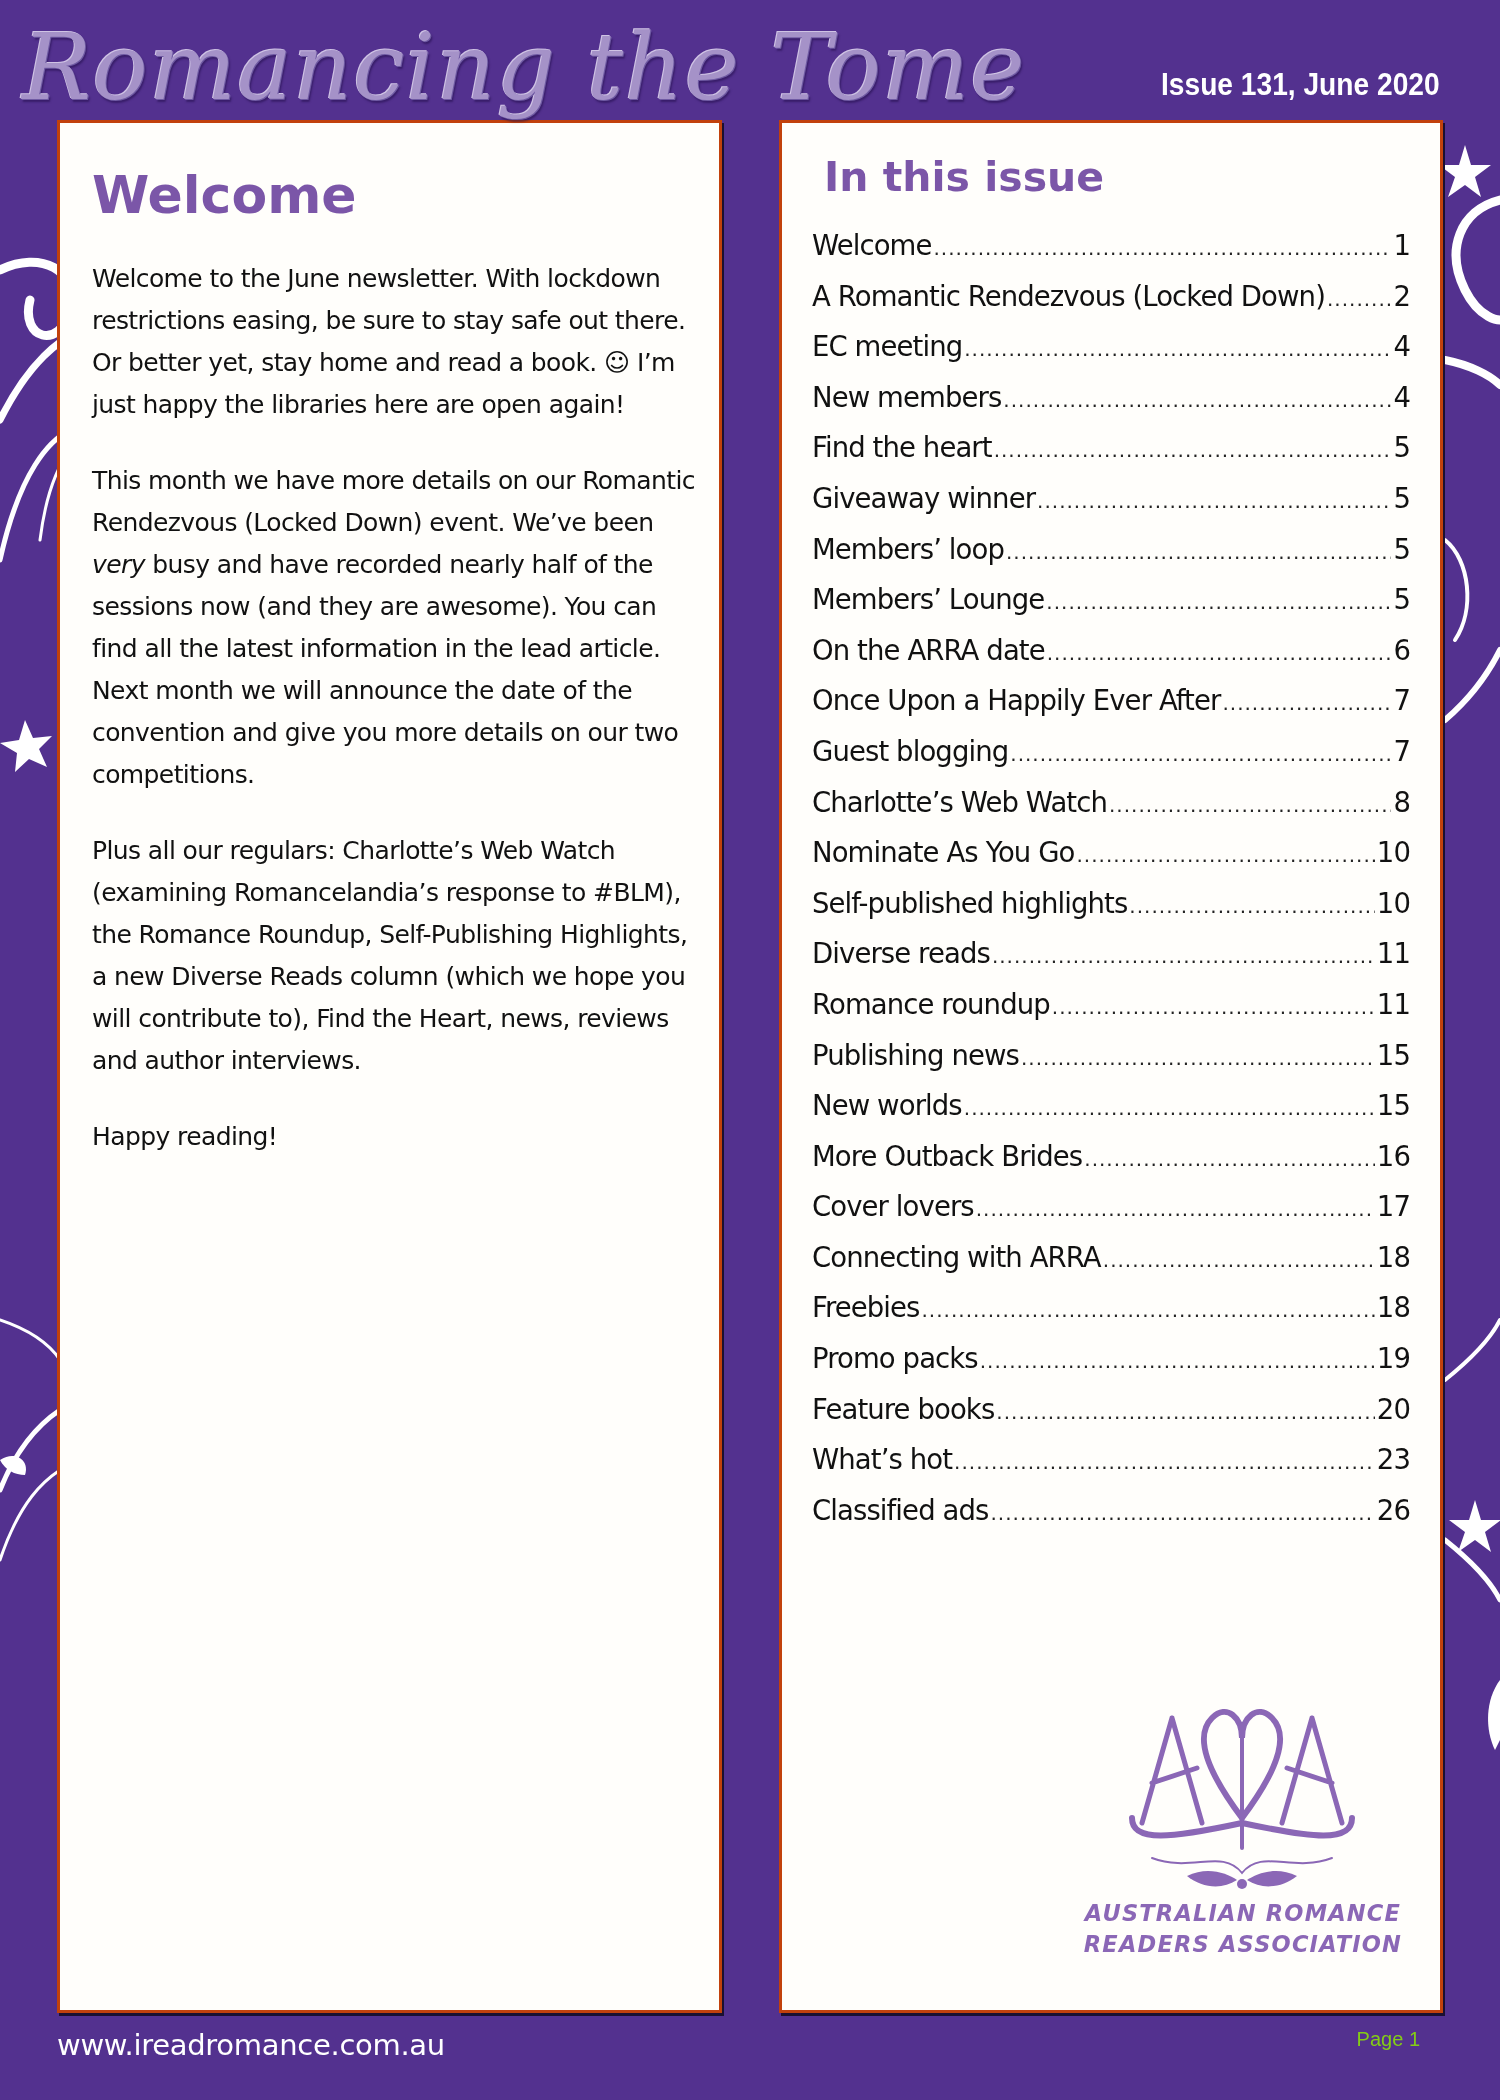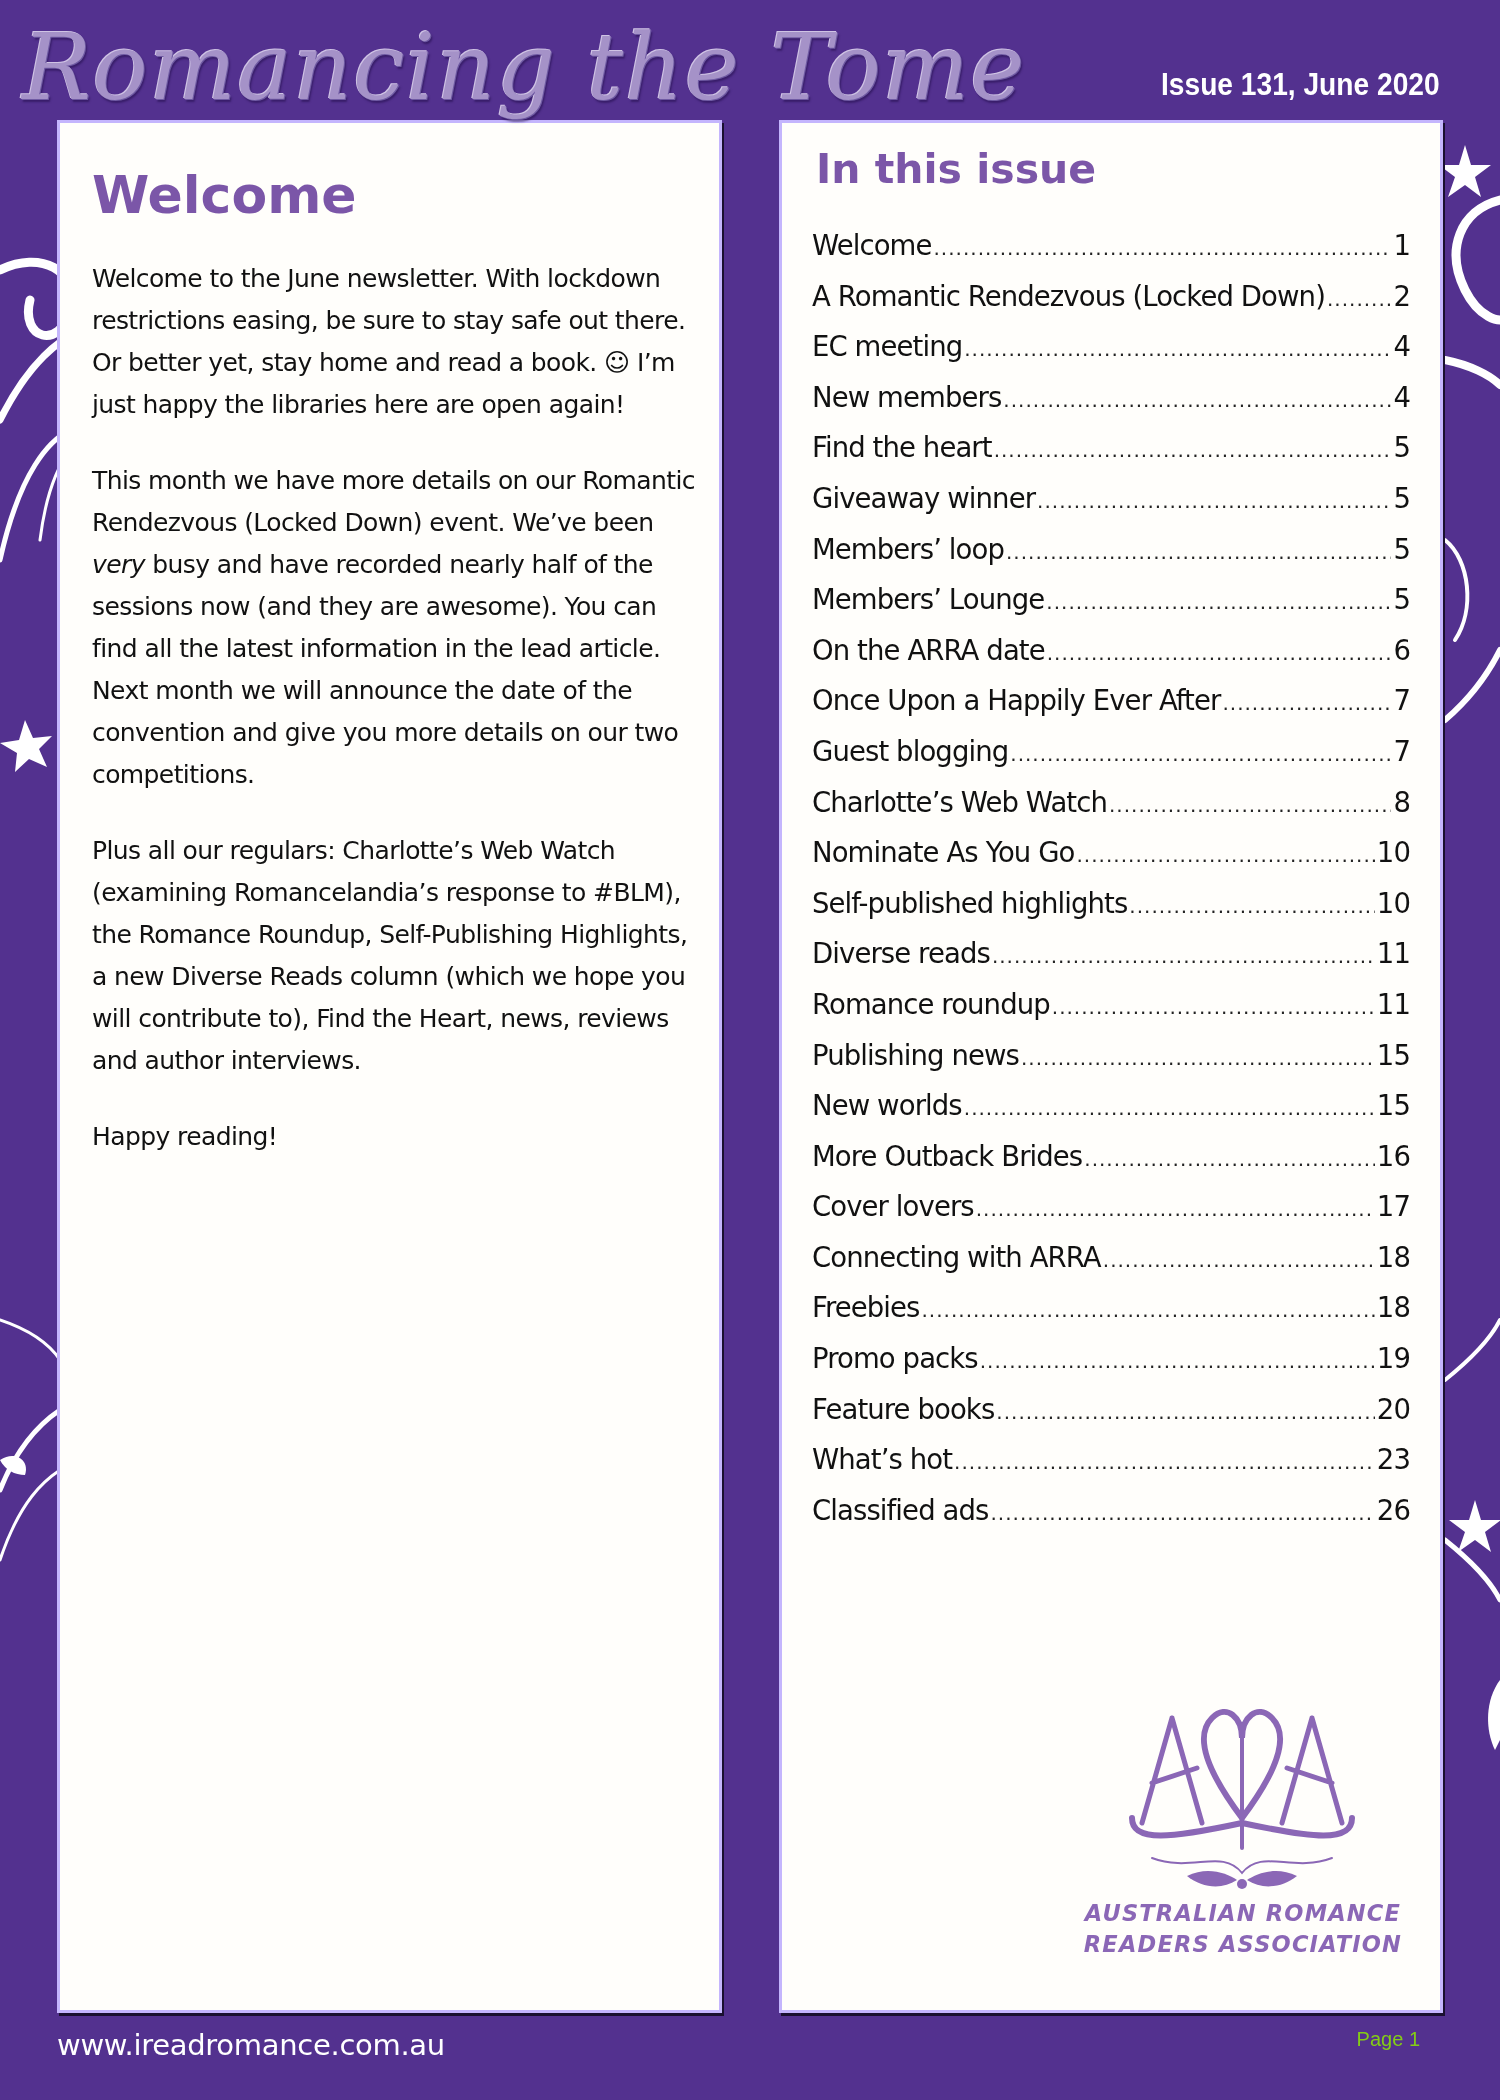--- a/index.html
+++ b/index.html
@@ -15,21 +15,21 @@
       color: #a592c8; letter-spacing: 1px;
       text-shadow: 1px 1px 0 #6f5aa3, -1px -1px 0 #cfc3e4, 2px 3px 2px rgba(30,10,70,0.5);
       font-style: italic; z-index: 3; white-space: nowrap;
     }
     .issue {
       position: absolute; right: 60px; top: 66px;
       font-family: "Liberation Sans", sans-serif; font-weight: bold; font-size: 32px;
       color: #ffffff; transform: scaleX(0.88); transform-origin: right center;
     }
     .panel {
-      position: absolute; background: #fffefb; border: 3px solid #c4b5fd;
+      position: absolute; background: #fffefb; border: 3px solid #c2410c;
       box-shadow: 2px 3px 0 #1a1030; box-sizing: border-box;
     }
     .panel-left { left: 57px; top: 120px; width: 665px; height: 1893px; z-index: 2; }
     .panel-right { left: 779px; top: 120px; width: 664px; height: 1893px; z-index: 2; }
     .welcome-title {
       position: absolute; left: 32px; top: 42px;
       font-family: "DejaVu Sans", sans-serif; font-weight: bold; font-size: 52px;
       color: #7b56a8; letter-spacing: 0px;
     }
     .welcome-body {
@@ -115,21 +115,21 @@
   <h1 class="welcome-title" style="margin:0">Welcome</h1>
   <div class="welcome-body">
     <p>Welcome to the June newsletter. With lockdown restrictions easing, be sure to stay safe out there. Or better yet, stay home and read a book. ☺ I’m just happy the libraries here are open again!</p>
     <p><span>This month we have more details on our Romantic Rendezvous (Locked Down) event. We’ve been </span><em>very</em><span> busy and have recorded nearly half of the sessions now (and they are awesome). You can find all the latest information in the lead article. Next month we will announce the date of the convention and give you more details on our two competitions.</span></p>
     <p>Plus all our regulars: Charlotte’s Web Watch (examining Romancelandia’s response to #BLM), the Romance Roundup, Self-Publishing Highlights, a new Diverse Reads column (which we hope you will contribute to), Find the Heart, news, reviews and author interviews.</p>
     <p>Happy reading!</p>
   </div>
 </section>
 
 <section class="panel panel-right">
-  <h2 class="toc-title" style="margin:4px">In this issue</h2>
+  <h2 class="toc-title" style="margin:12px">In this issue</h2>
   <ul class="toc" id="toc-list">
       <li>
         <span class="lbl">Welcome</span>
         <span class="dots"></span>
         <span class="pg">1</span>
       </li>
       <li>
         <span class="lbl">A Romantic Rendezvous (Locked Down)</span>
         <span class="dots"></span>
         <span class="pg">2</span>

